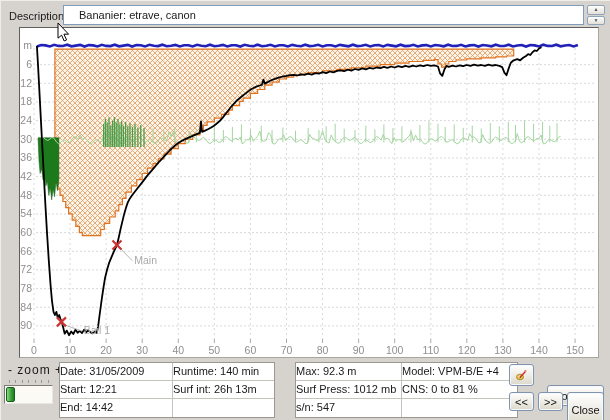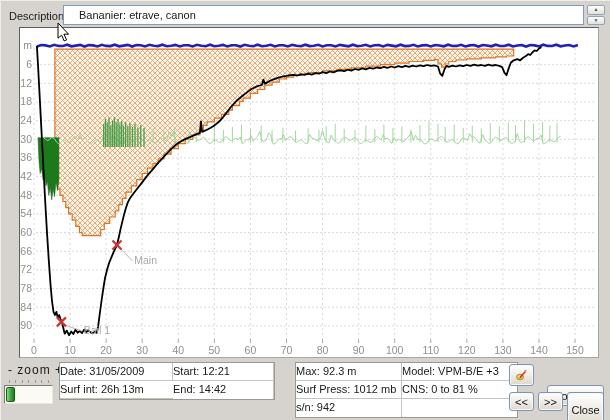--- a/index.html
+++ b/index.html
@@ -283,30 +283,31 @@
     <span>zoom</span>
     <span>+</span>
   </div>
   <div class="zoom-ticks"></div>
   <div class="zoom-track">
     <div class="zoom-thumb"></div>
   </div>
 
   <div class="info-table info-a">
     <div class="info-cell">Date: 31/05/2009</div>
+    <div class="info-cell last-col">Runtime: 140 min</div>
     <div class="info-cell">Start: 12:21</div>
     <div class="info-cell last-col">Surf int: 26h 13m</div>
     <div class="info-cell last-row">End: 14:42</div>
   </div>
   <div class="info-table info-b">
     <div class="info-cell">Max: 92.3 m</div>
-    <div class="info-cell last-col">Model: VPM-B/E +3</div>
+    <div class="info-cell last-col">Model: VPM-B/E +4</div>
     <div class="info-cell">Surf Press: 1012 mb</div>
     <div class="info-cell last-col">CNS: 0 to 81 %</div>
-    <div class="info-cell last-row">s/n: 942</div>
+    <div class="info-cell last-row">s/n: 547</div>
   </div>
 
   <button class="xp-btn btn-icon">
     <svg width="17" height="17" viewBox="0 0 17 17">
       <ellipse cx="6.2" cy="10.8" rx="5.4" ry="4.4" fill="#ecc04f" stroke="#8a6a14" stroke-width="1"></ellipse>
       <ellipse cx="4.8" cy="10" rx="2.2" ry="1.5" fill="#f7dd8d"></ellipse>
       <line x1="14.6" y1="2.2" x2="6.4" y2="11.2" stroke="#cf2b2b" stroke-width="2.2"></line>
       <polygon points="5.2,12.6 6.2,10.9 7.7,12.1" fill="#3a2a10"></polygon>
       <line x1="13.2" y1="0.8" x2="15.8" y2="0.8" stroke="#cf2b2b" stroke-width="1"></line>
       <line x1="15.9" y1="2.2" x2="16.8" y2="1.2" stroke="#cf2b2b" stroke-width="1"></line>

